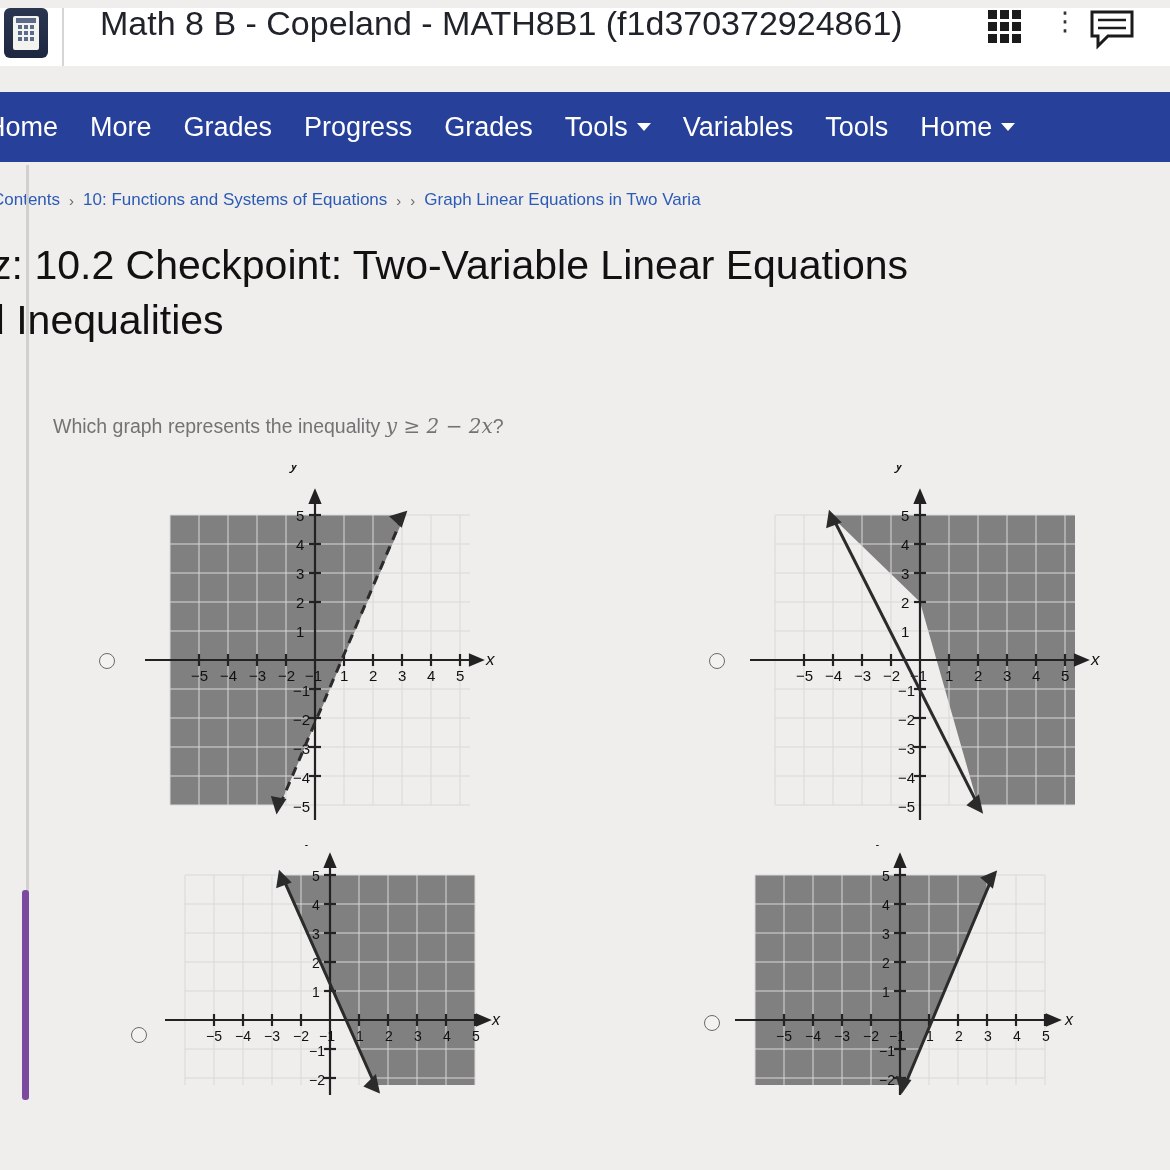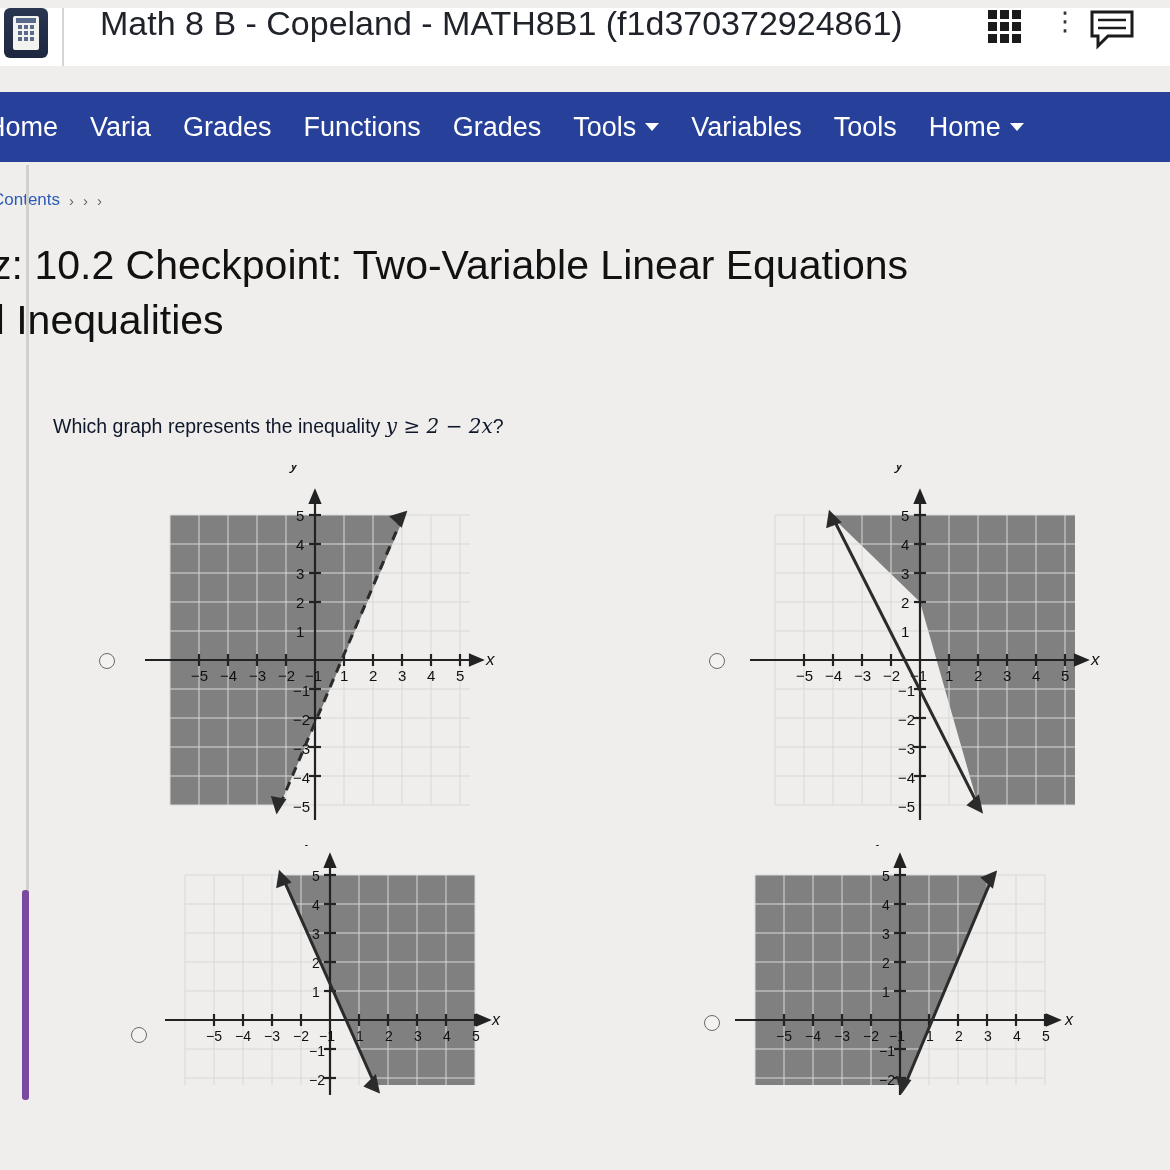--- a/index.html
+++ b/index.html
@@ -71,21 +71,21 @@
     position:absolute;left:-18px;top:238px;width:1200px;
     font-size:41px;color:#111;line-height:1.35;
     white-space:pre-wrap;
   }
   
   .rail-grey{position:absolute;left:26px;top:165px;width:3px;height:900px;background:#d2d0cf;}
   .rail-purple{position:absolute;left:22px;top:890px;width:7px;height:210px;background:#7a4a9e;border-radius:3px;}
   
   .question{
     position:absolute;left:53px;top:414px;
-    font-size:19.5px;color:#0f172a;
+    font-size:19.5px;color:#737373;
   }
   .question .math{font-family:"DejaVu Serif", serif;font-style:italic;font-size:20px;}
   
   .choices{position:absolute;left:0;top:455px;width:1170px;height:700px;}
   .radio{
     position:absolute;width:14px;height:14px;border:1.6px solid #6a6a6a;border-radius:50%;background:#f3f2f0;
   }
   .graph{position:absolute;}
   svg{display:block;}
 </style>
@@ -130,27 +130,27 @@
       <line x1="10" y1="20" x2="38" y2="20" stroke="#1b1b1b" stroke-width="2.5"></line>
     </svg>
   </div>
 </div>
 
 <div class="navbar">
   <div class="nav-item">
       <span>Home</span>
     </div>
   <div class="nav-item">
-      <span>Varia</span>
+      <span>More</span>
     </div>
   <div class="nav-item">
       <span>Grades</span>
     </div>
   <div class="nav-item">
-      <span>Functions</span>
+      <span>Progress</span>
     </div>
   <div class="nav-item">
       <span>Grades</span>
     </div>
   <div class="nav-item">
     <span>Tools</span>
     <span class="caret"></span>
   </div>
   <div class="nav-item">
       <span>Variables</span>
@@ -160,22 +160,24 @@
     </div>
   <div class="nav-item">
     <span>Home</span>
     <span class="caret"></span>
   </div>
 </div>
 
 <div class="breadcrumb">
   <span class="crumb first">Contents</span>
   <span class="sep">›</span>
+  <span class="crumb">10: Functions and Systems of Equations</span>
   <span class="sep">›</span>
   <span class="sep">›</span>
+  <span class="crumb">Graph Linear Equations in Two Varia</span>
 </div>
 
 <div class="quiz-title">iz: 10.2 Checkpoint: Two-Variable Linear Equations
 d Inequalities</div>
 
 <div class="rail-grey"></div>
 <div class="rail-purple"></div>
 
 <div class="question">
   <span>Which graph represents the inequality </span><span class="math">y ≥ 2 − 2x</span><span>?</span>

